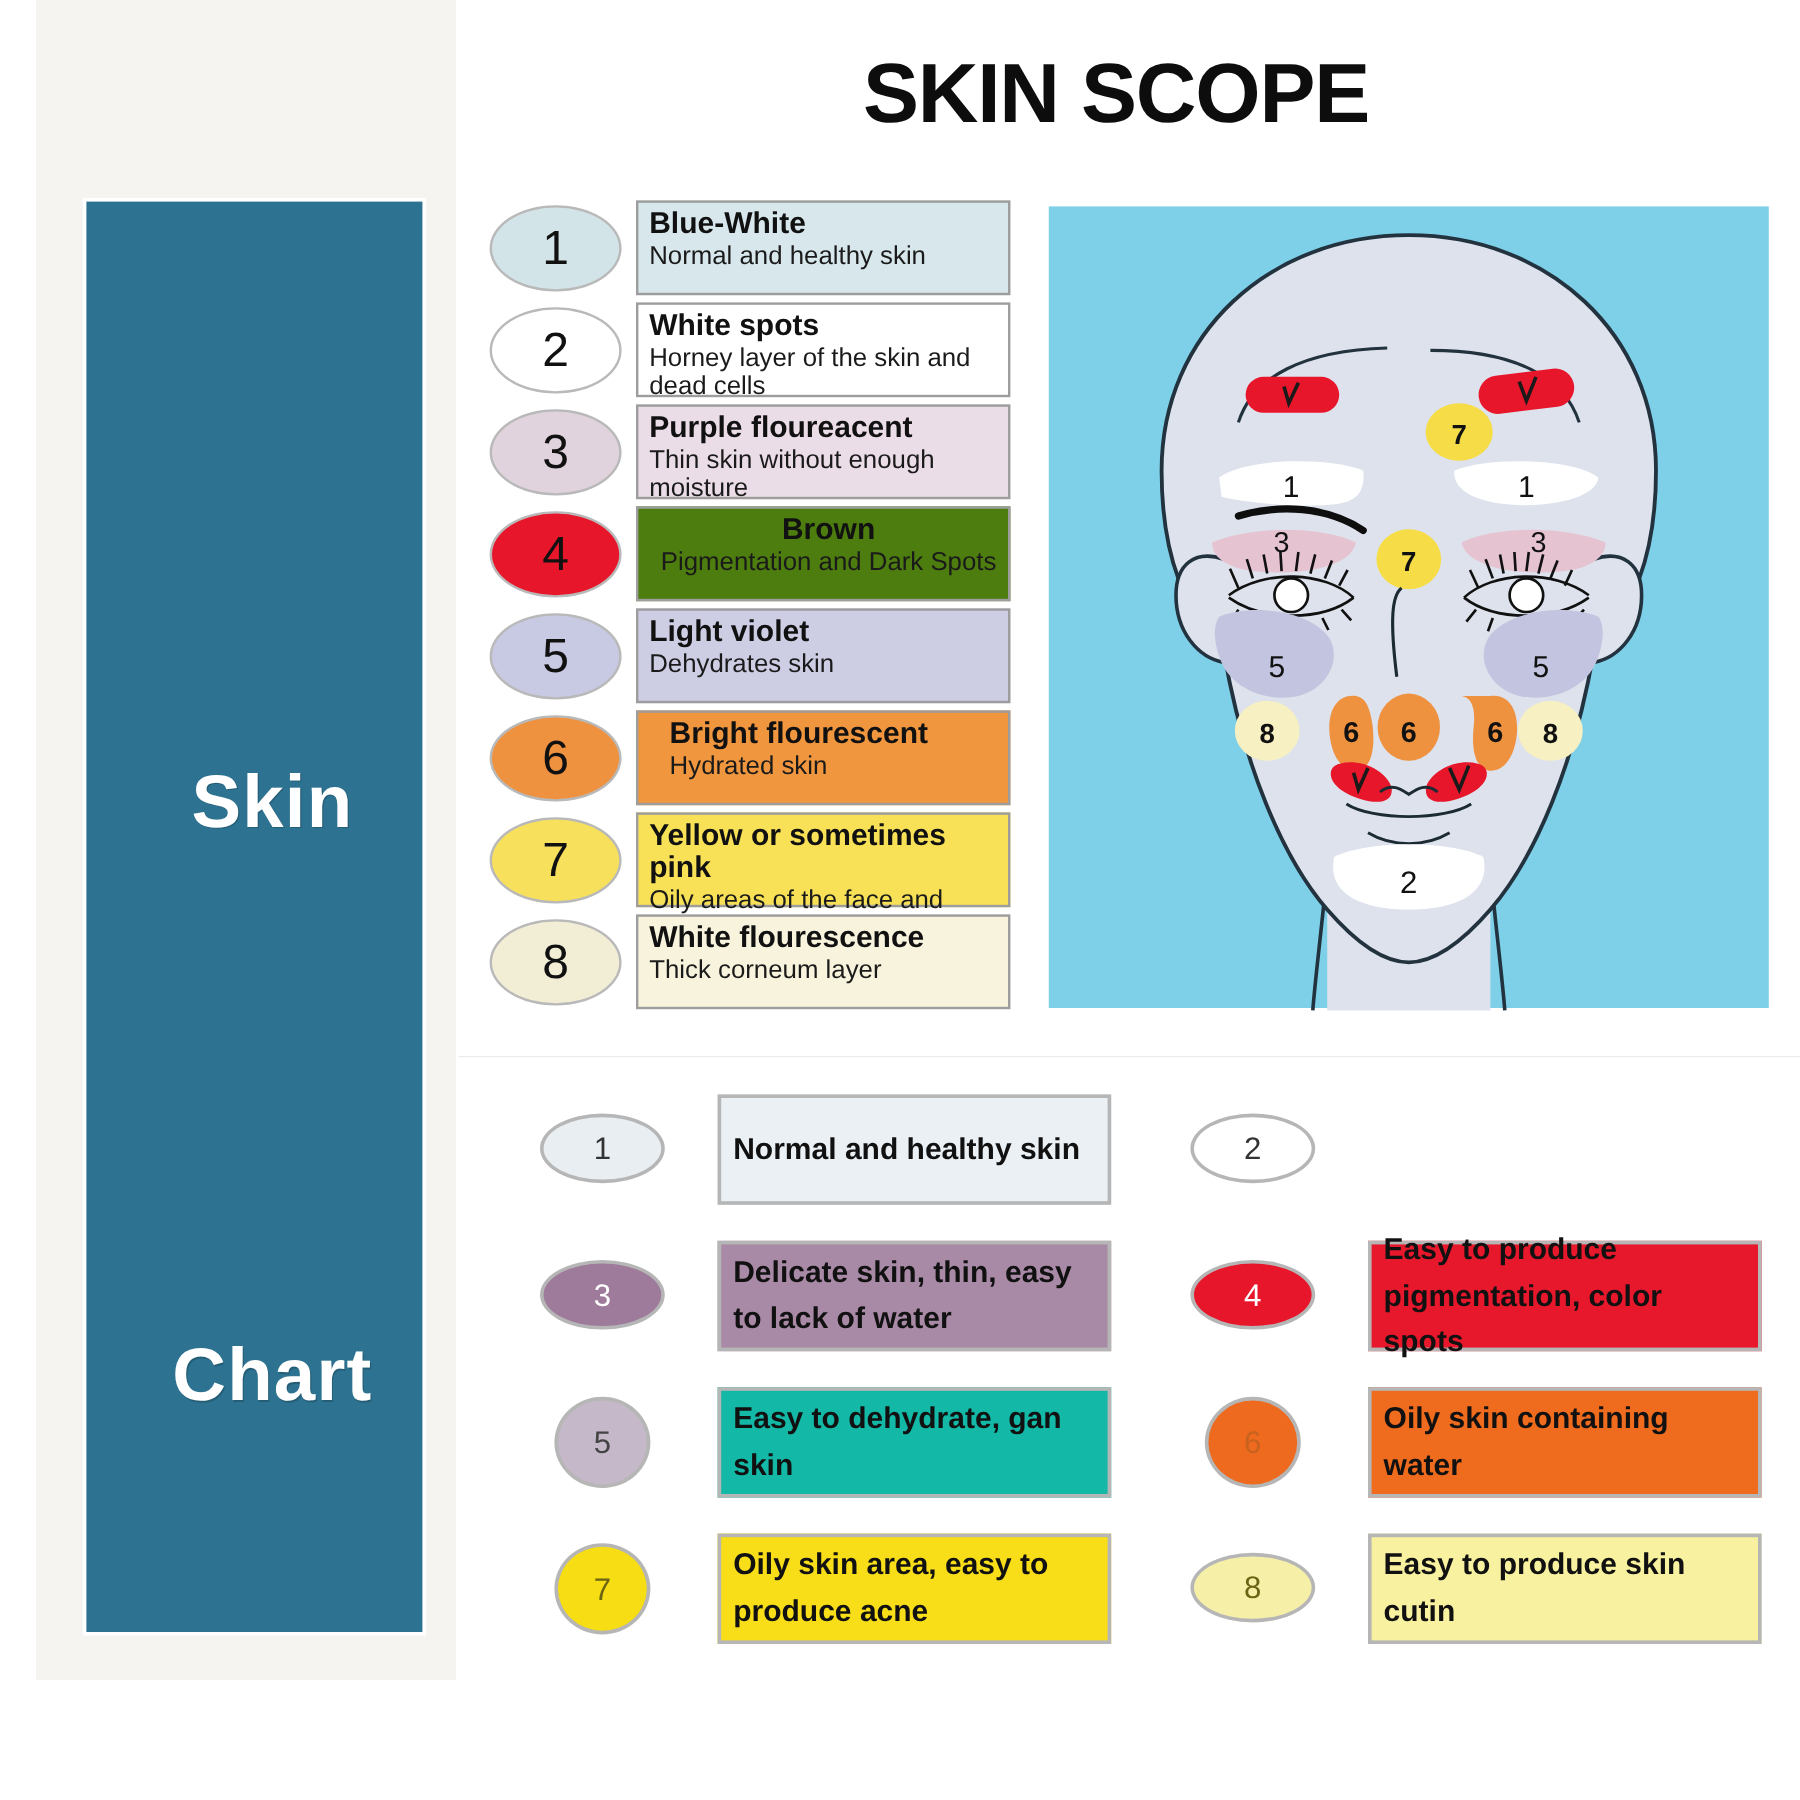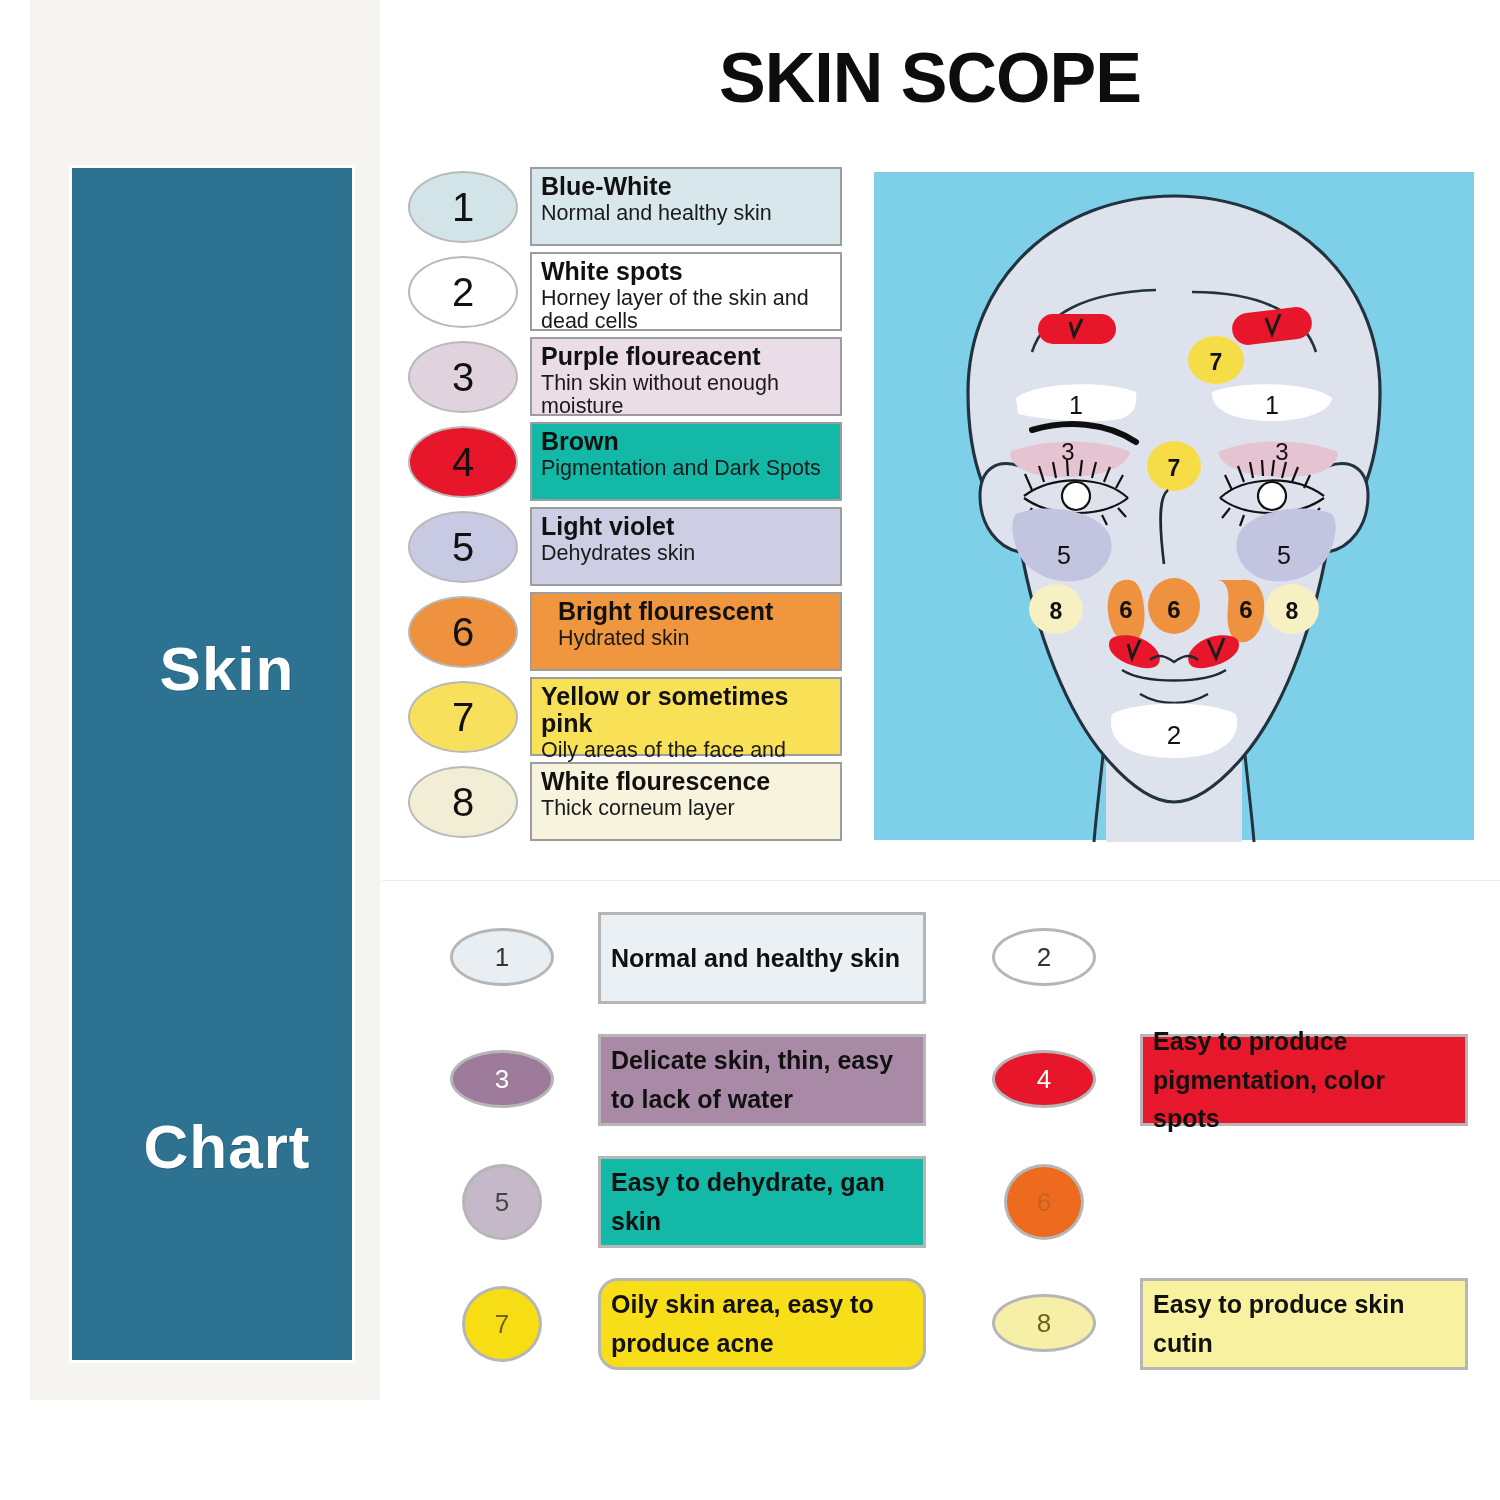--- a/index.html
+++ b/index.html
@@ -121,21 +121,21 @@
     </div>
     <div class="lg-row">
       <div class="lg-oval" style="background: rgb(224, 211, 221);">3</div>
       <div class="lg-box" style="background: rgb(235, 221, 231);">
         <div class="lg-t">Purple floureacent</div>
         <div class="lg-d">Thin skin without enough moisture</div>
       </div>
     </div>
     <div class="lg-row">
       <div class="lg-oval" style="background: rgb(232, 22, 43);">4</div>
-      <div class="lg-box" style="background: #14b8a6;">
+      <div class="lg-box" style="background: #4d7c0f; text-align: center;">
         <div class="lg-t">Brown</div>
         <div class="lg-d">Pigmentation and Dark Spots</div>
       </div>
     </div>
     <div class="lg-row">
       <div class="lg-oval" style="background: rgb(200, 201, 226);">5</div>
       <div class="lg-box" style="background: rgb(205, 206, 228);">
         <div class="lg-t">Light violet</div>
         <div class="lg-d">Dehydrates skin</div>
       </div>
@@ -282,24 +282,27 @@
       </div>
     </div>
     <div class="bt-cell" style="left: 0px; top: 244px;">
       <div class="bt-oval circ" style="background: rgb(197, 184, 200); color: rgb(68, 68, 68);">5</div>
       <div class="bt-box" style="background: #14b8a6;">
         <div class="bt-txt">Easy to dehydrate, gan skin</div>
       </div>
     </div>
     <div class="bt-cell" style="left: 542px; top: 244px;">
       <div class="bt-oval circ" style="background: rgb(238, 106, 30); color: rgb(200, 98, 31);">6</div>
+      <div class="bt-box" style="background: rgb(239, 108, 31);">
+        <div class="bt-txt">Oily skin containing water</div>
+      </div>
     </div>
     <div class="bt-cell" style="left: 0px; top: 366px;">
       <div class="bt-oval circ" style="background: rgb(247, 221, 20); color: rgb(107, 100, 19);">7</div>
-      <div class="bt-box" style="background: rgb(248, 222, 24); border-radius: 20px;">
+      <div class="bt-box" style="background: rgb(248, 222, 24);">
         <div class="bt-txt">Oily skin area, easy to produce acne</div>
       </div>
     </div>
     <div class="bt-cell" style="left: 542px; top: 366px;">
       <div class="bt-oval" style="background: rgb(246, 239, 168); color: rgb(107, 100, 19);">8</div>
       <div class="bt-box" style="background: rgb(248, 241, 159);">
         <div class="bt-txt">Easy to produce skin cutin</div>
       </div>
     </div>
   </div>

